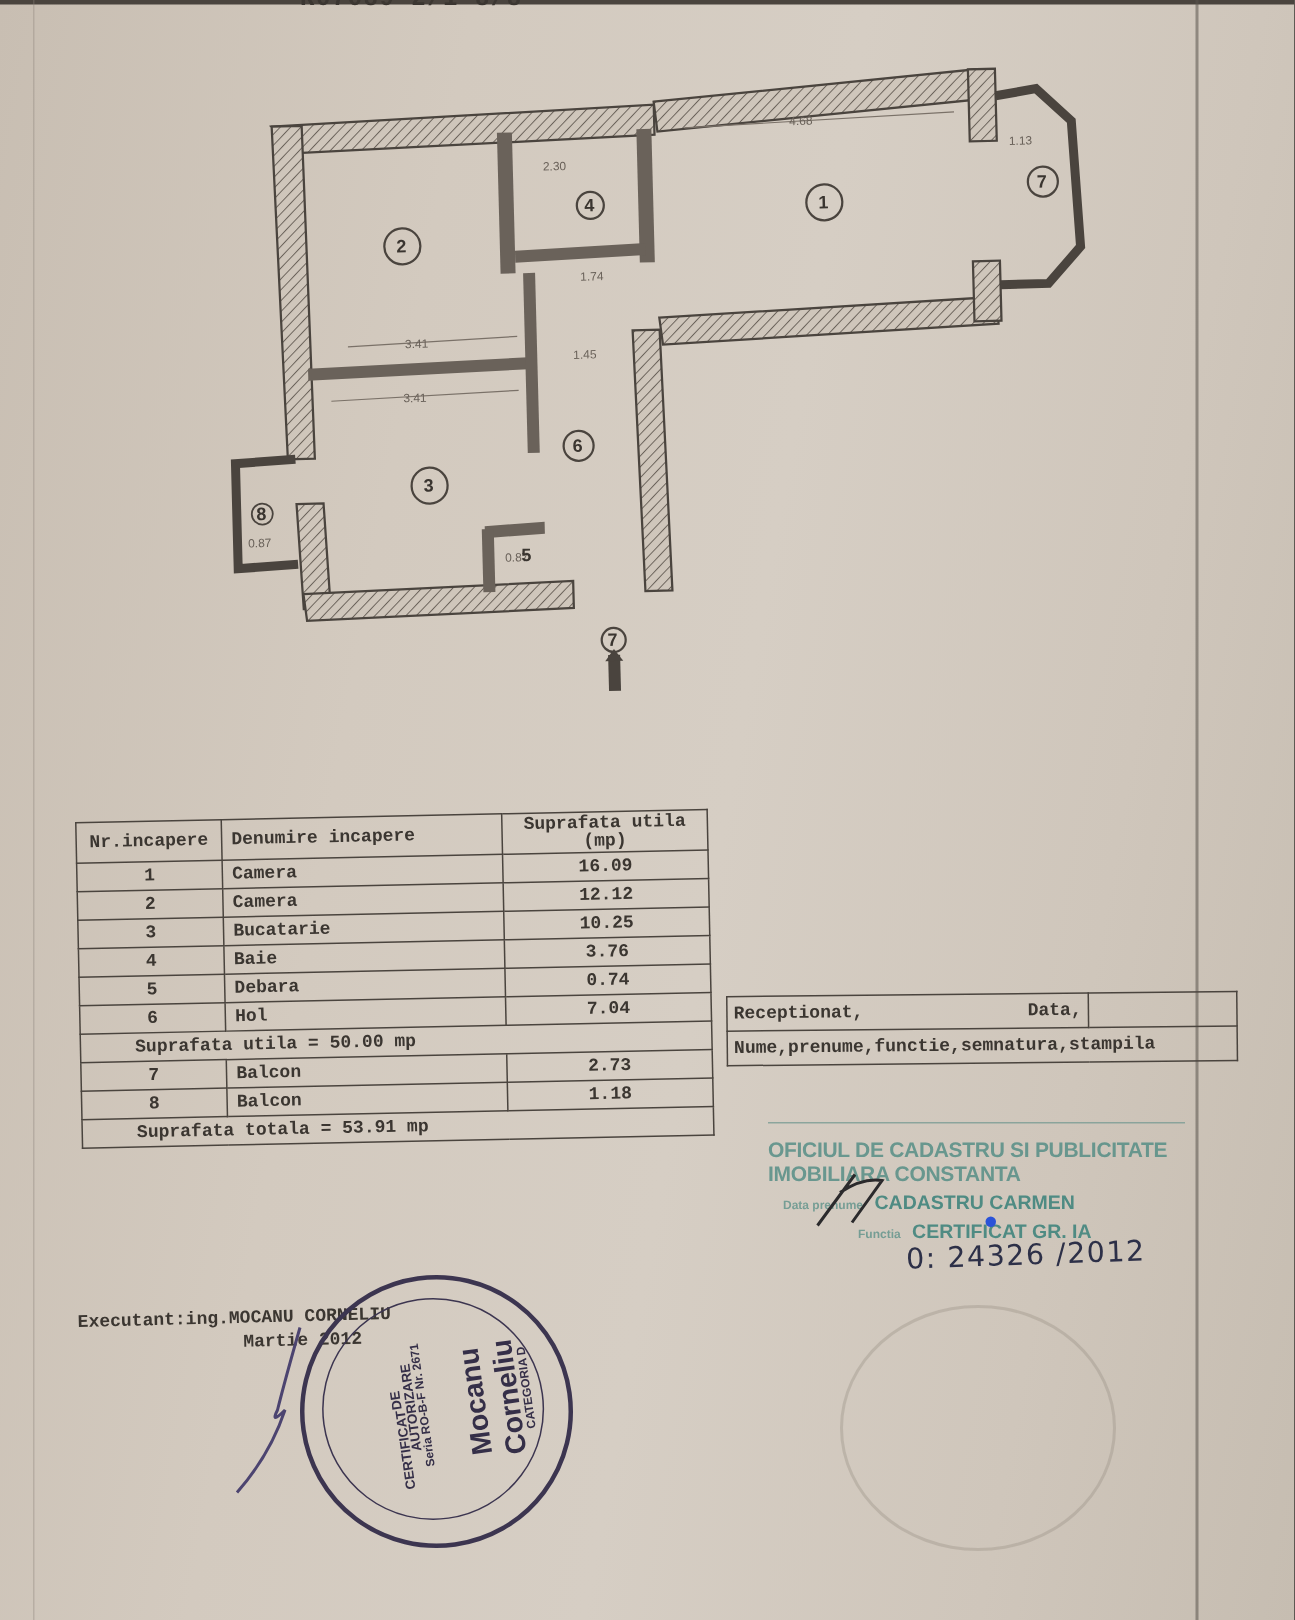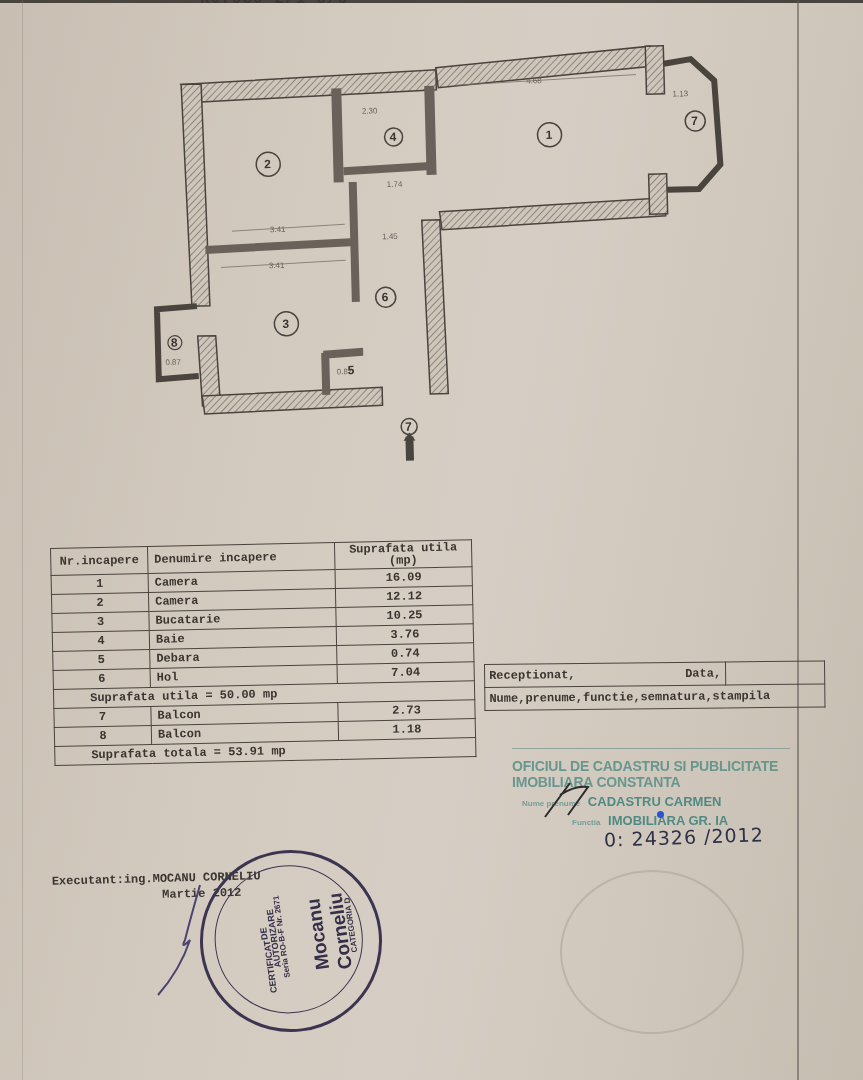--- a/index.html
+++ b/index.html
@@ -202,26 +202,26 @@
     </tr>
     <tr>
       <td colspan="2">Nume,prenume,functie,semnatura,stampila</td>
     </tr>
   </tbody>
     </table>
 
   <div class="stamp-ocpi">
     <div class="line1">OFICIUL DE CADASTRU SI PUBLICITATE IMOBILIARA CONSTANTA</div>
     <div class="row" style="margin-left:10px;">
-      <span class="small">Nume prenume</span>
+      <span class="small">Data prenume</span>
       <span>CADASTRU CARMEN</span>
     </div>
     <div class="row" style="margin-left:60px;">
       <span class="small">Functia</span>
-      <span>IMOBILIARA GR. IA</span>
+      <span>CERTIFICAT GR. IA</span>
     </div>
   </div>
   <svg style="position:absolute;left:540px;top:775px;" width="60" height="50">
     <path d="M5,42 L30,8 M20,20 Q35,10 48,12 L28,40" fill="none" stroke="#2b2a2c" stroke-width="2"></path>
   </svg>
   <div class="blue-dot"></div>
   <div class="reg-number">0: 24326 /2012</div>
 
   <div class="executant">
     <div>Executant:ing.MOCANU CORNELIU</div>

